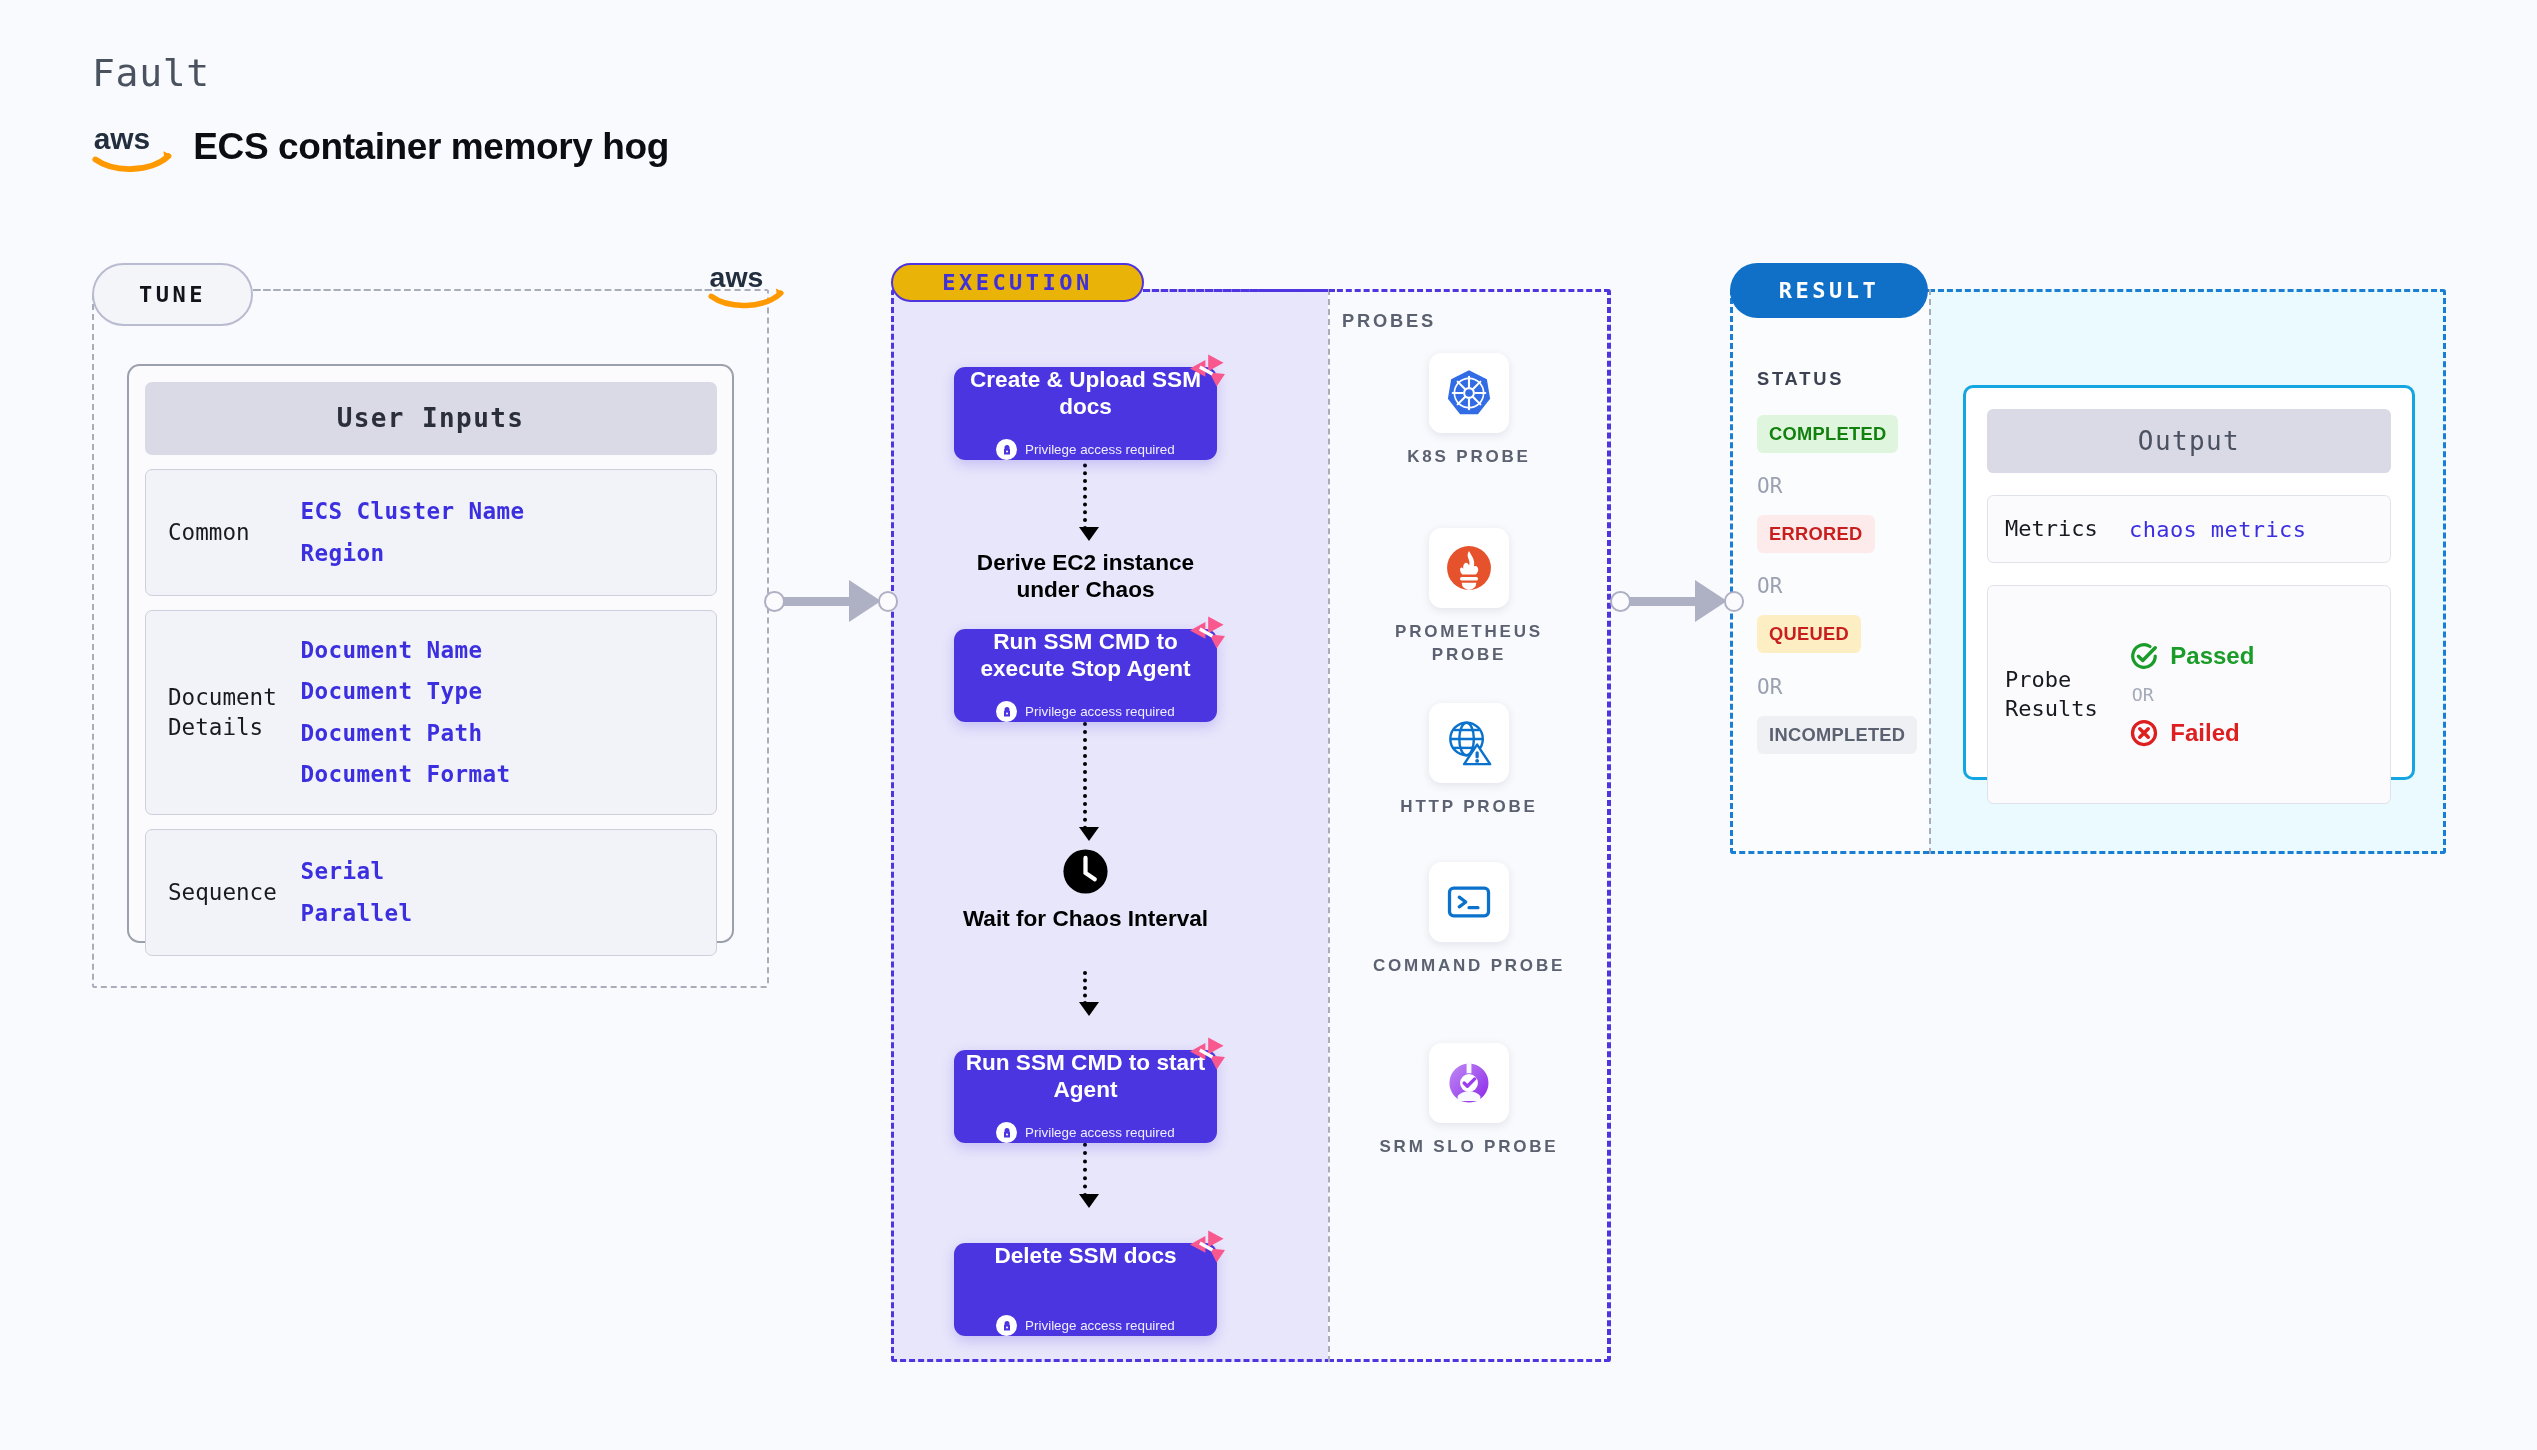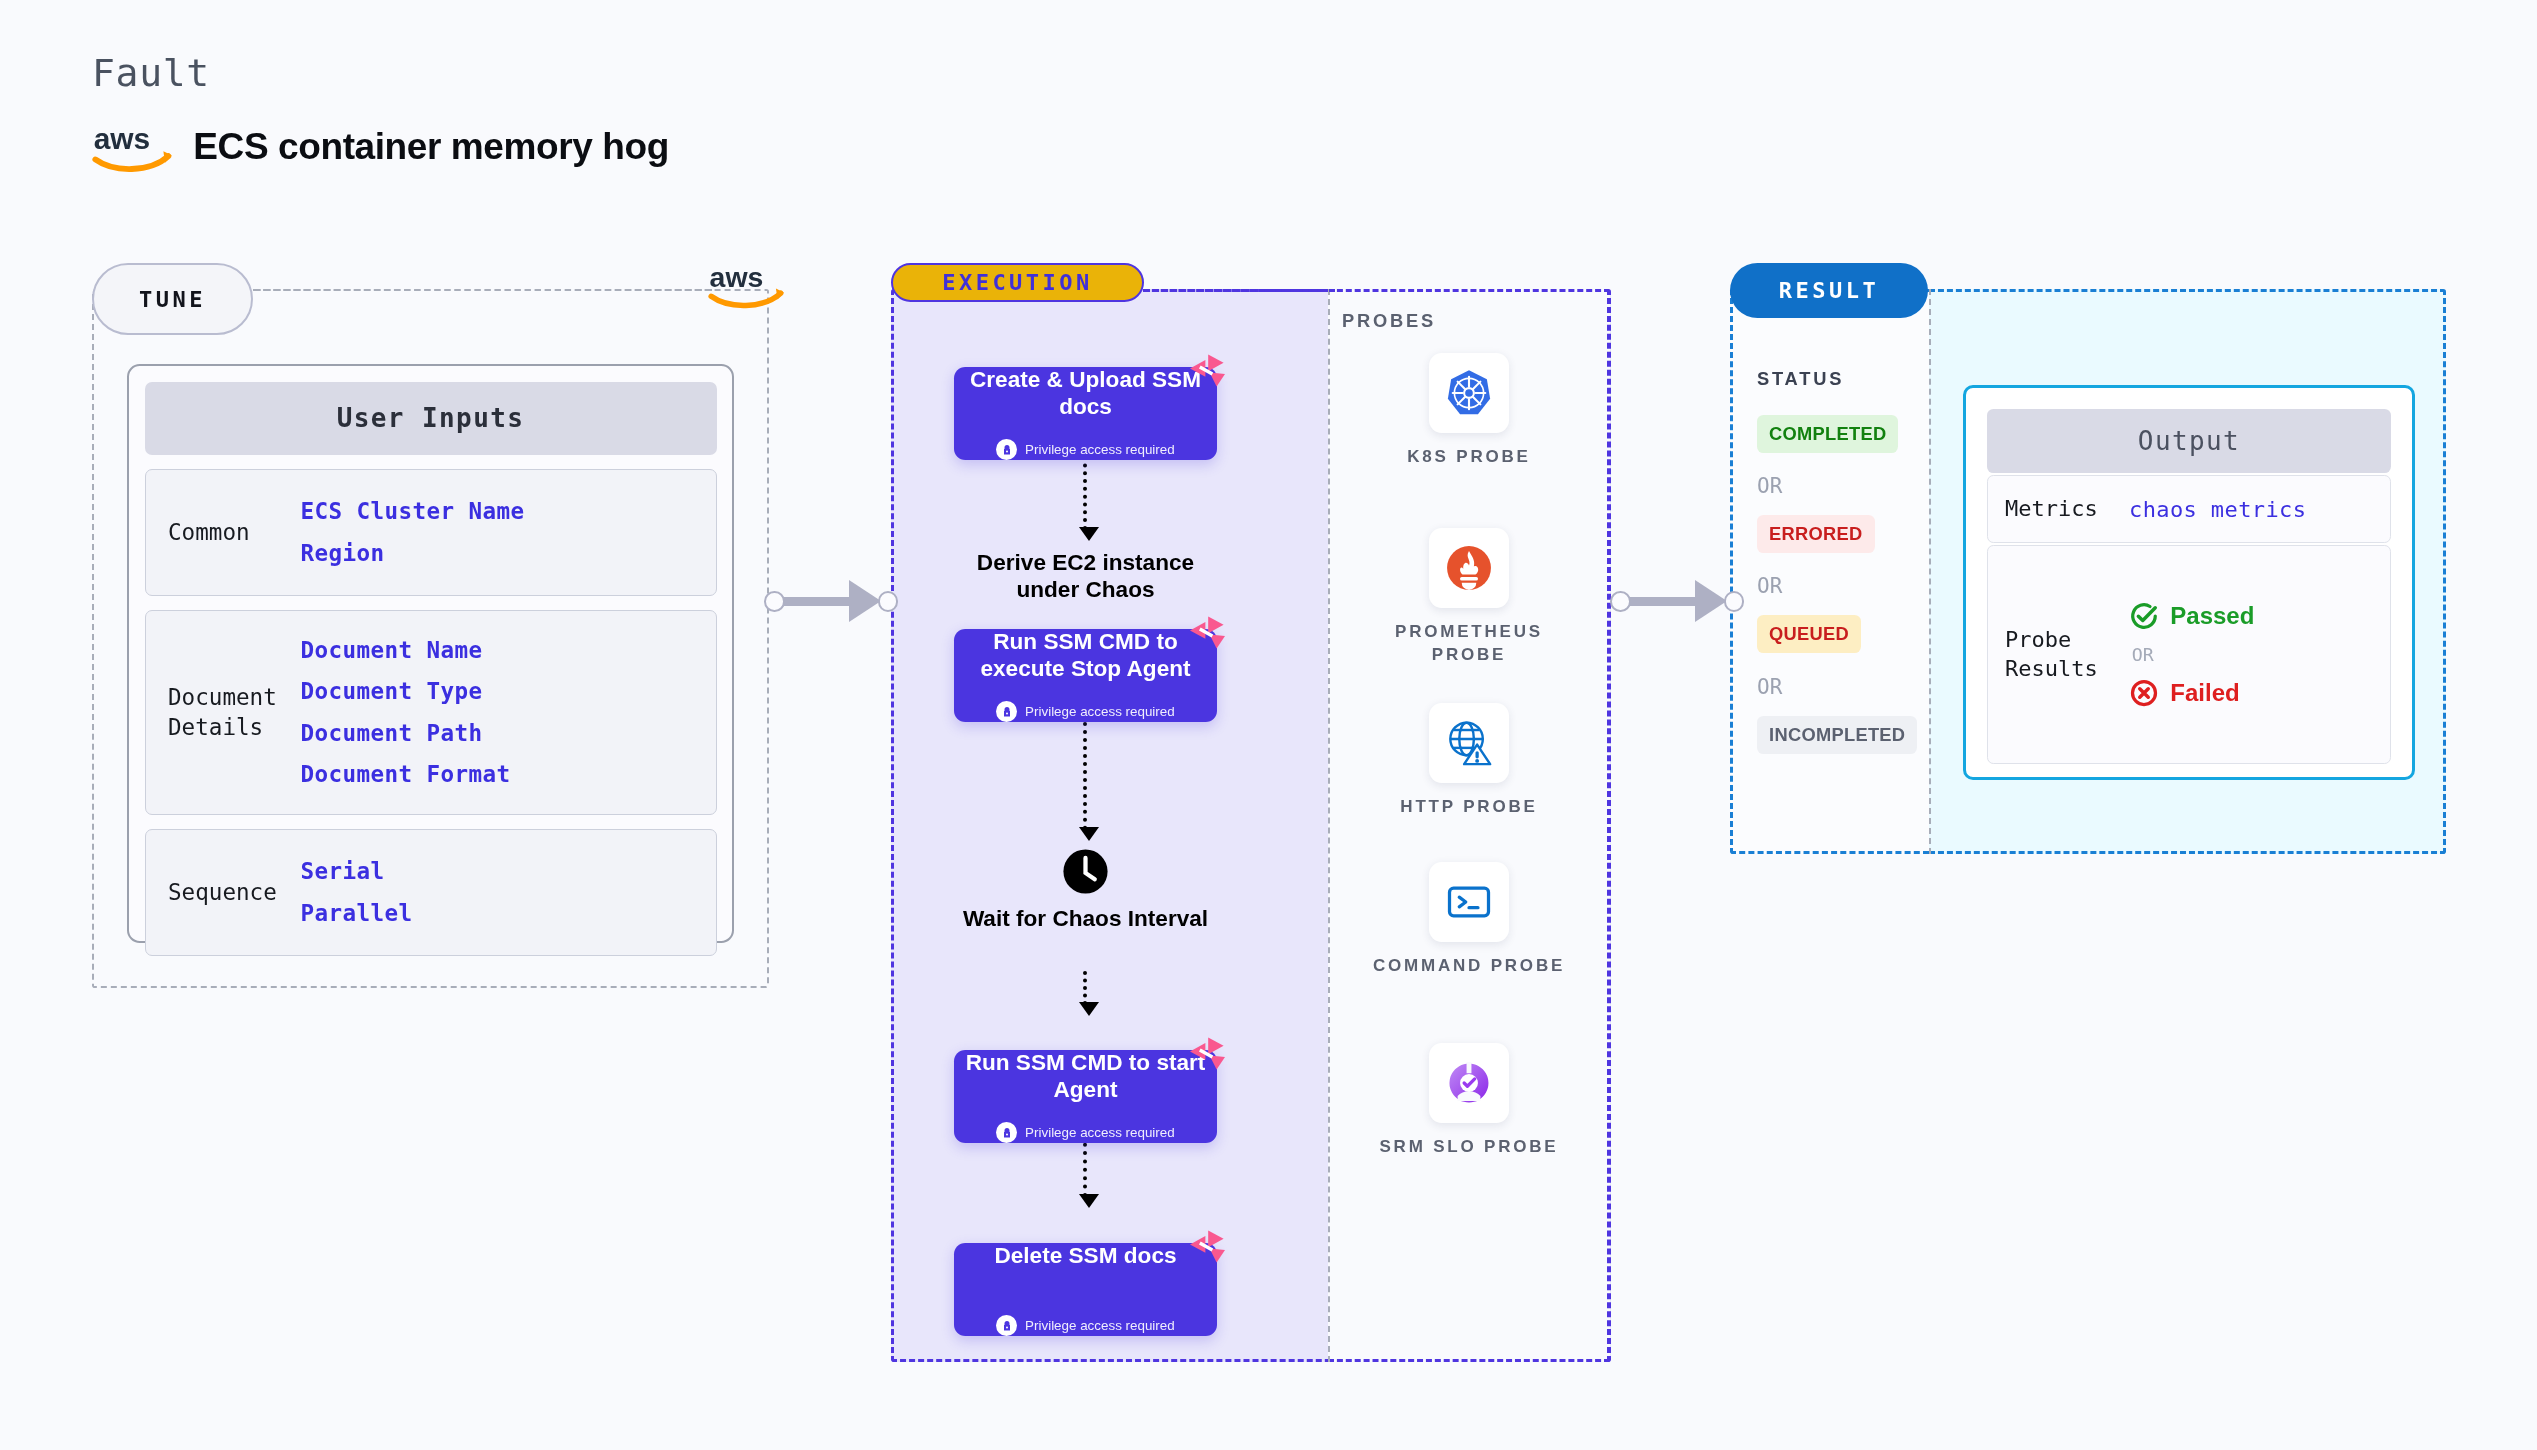--- a/index.html
+++ b/index.html
@@ -27,21 +27,21 @@
     white-space: nowrap;
   }
 
   
   .pill {
     position: absolute; display: flex; align-items: center; justify-content: center;
     border-radius: 705px; font-family: "DejaVu Sans Mono", monospace;
     font-weight: bold; letter-spacing: 3.5px; z-index: 6;
   }
   .pill-tune {
-    left: 92px; top: 263px; width: 161px; height: 72px;
+    left: 92px; top: 263px; width: 161px; height: 63px;
     background: #f4f5f9; border: 2.1px solid #b9bcd0; color: #12141c;
     font-size: 22px;
   }
   .pill-exec {
     left: 891px; top: 263px; width: 253px; height: 39px;
     background: #eab308; border: 2.8px solid #4f35e0; color: #4030d8;
     font-size: 22px;
   }
   .pill-result {
     left: 1730px; top: 263px; width: 198px; height: 55px;
@@ -245,21 +245,21 @@
     background: #ffffff; border: 3.5px solid #14a6e0; border-radius: 10px;
     padding: 21px;
   }
   .output-head {
     height: 64px; background: #d9dae6; border-radius: 6.4px;
     display: flex; align-items: center; justify-content: center;
     font-family: "DejaVu Sans Mono", monospace; font-size: 26px;
     color: #4b5160; letter-spacing: 1.4px;
   }
   .out-row {
-    margin-top: 2px; background: #fbfbfe; border: 1.4px solid #dfe2ea;
+    margin-top: 22px; background: #fbfbfe; border: 1.4px solid #dfe2ea;
     border-radius: 6.4px; display: flex; align-items: center; padding: 11.3px 0;
   }
   .out-row-metrics { height: 68px; }
   .out-row-probe { height: 219px; }
   .out-label {
     width: 141px; flex: 0 0 141px; padding-left: 17px;
     font-family: "DejaVu Sans Mono", monospace; font-size: 22px;
     color: #171a20; line-height: 1.3;
   }
   .out-val-metrics {

